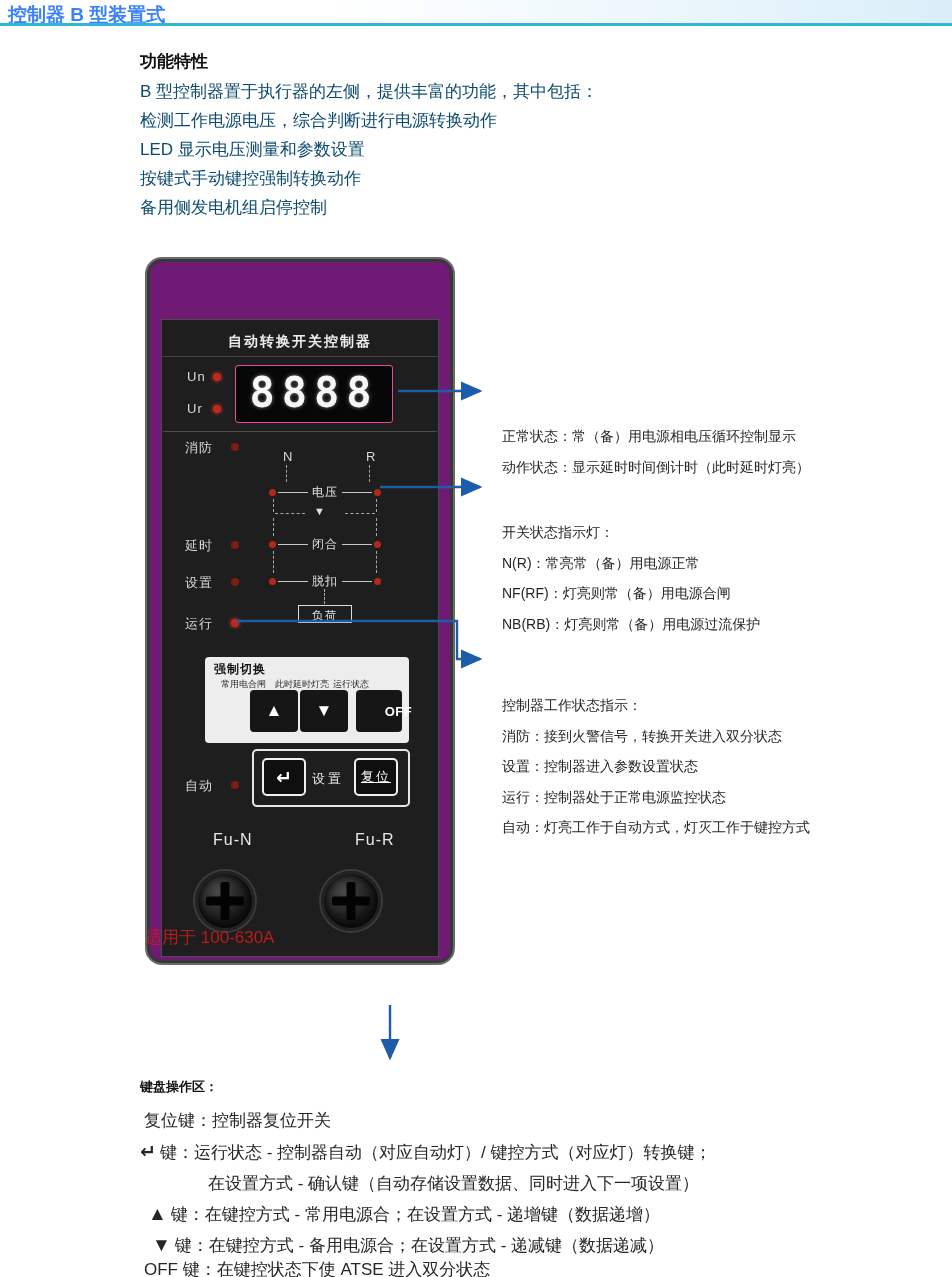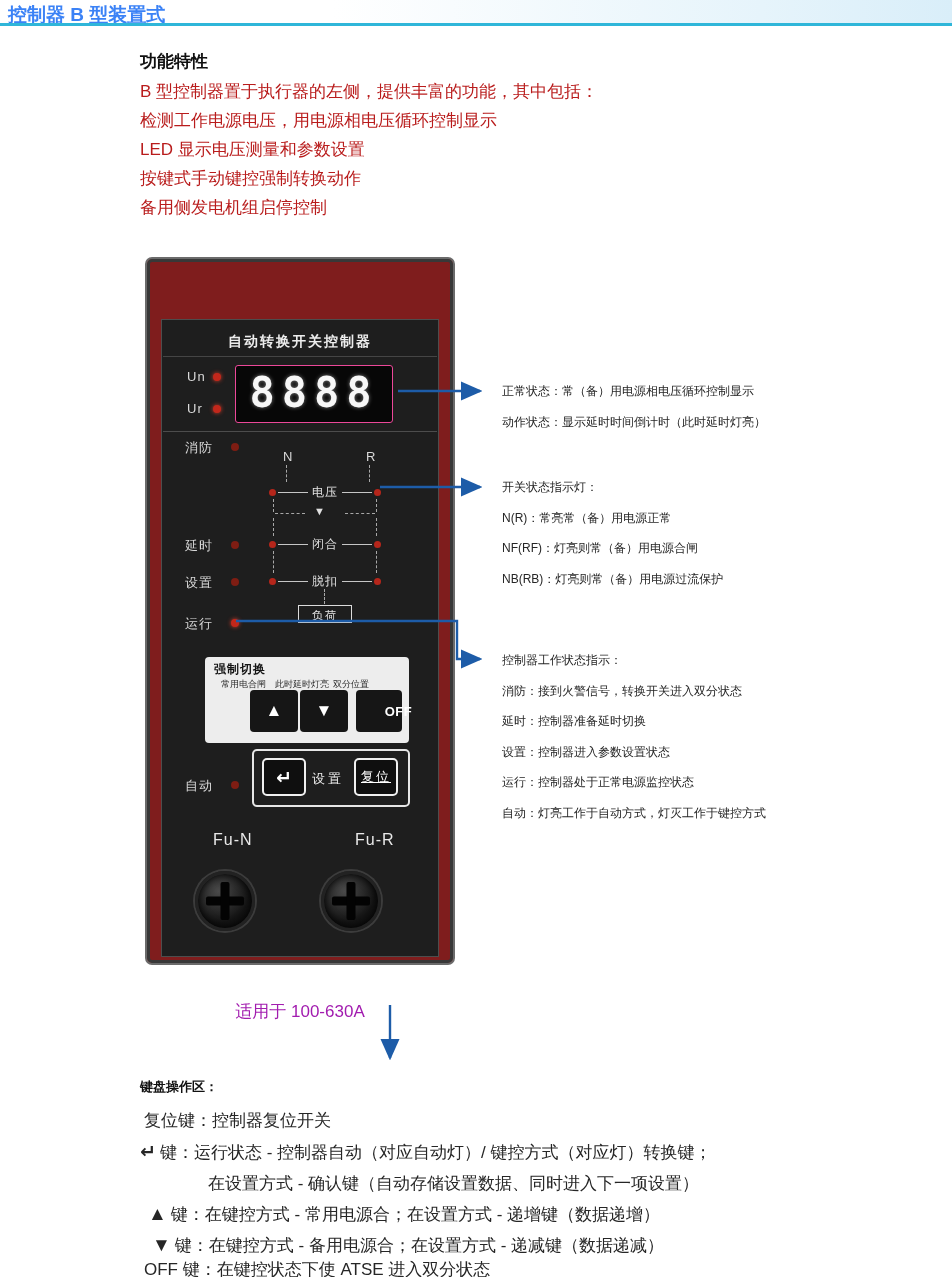--- a/index.html
+++ b/index.html
@@ -7,25 +7,25 @@
         font-family:"Liberation Sans","DejaVu Sans",sans-serif;}
 
   
   .header-bg{position:absolute;left:0;top:0;width:100%;height:23px;
              background:linear-gradient(90deg,#ffffff 35%,#e6f4fb 80%,#d9eef9);}
   .page-title{position:absolute;left:8px;top:2px;margin:0;font-size:19px;font-weight:bold;color:#3b82f6;}
   .accent-rule{position:absolute;left:0;top:23px;width:100%;height:3px;background:#2fb6d9;}
 
   
   .features-heading{position:absolute;left:140px;top:50px;font-size:17px;font-weight:bold;color:#101010;}
-  .features{position:absolute;left:140px;top:77px;font-size:17px;color:#b91c1c;line-height:29px;white-space:nowrap;}
-
-  
-  .device{position:absolute;left:145px;top:257px;width:310px;height:708px;background:#7f1d1d;
-          border:2px solid #6b6b6b;border-radius:7px;box-shadow:inset 0 0 0 3px #383838;box-sizing:border-box;}
+  .features{position:absolute;left:140px;top:77px;font-size:17px;color:#0c4a6e;line-height:29px;white-space:nowrap;}
+
+  
+  .device{position:absolute;left:145px;top:257px;width:310px;height:708px;background:#701a75;
+          border:2px solid #6b6b6b;border-radius:17px;box-shadow:inset 0 0 0 3px #383838;box-sizing:border-box;}
   .faceplate{position:absolute;left:14px;top:60px;width:278px;height:638px;background:#1e1e1e;border:1px solid #4d4d4d;box-sizing:border-box;}
   .panel-title{position:absolute;left:14px;top:74px;width:278px;text-align:center;font-size:14px;font-weight:bold;
                color:#ececec;letter-spacing:2px;white-space:nowrap;}
   .title-rule{position:absolute;left:16px;top:97px;width:274px;height:1px;background:#454545;}
   .dev-label{position:absolute;color:#d9d9d9;font-size:13px;white-space:nowrap;letter-spacing:1px;}
   .led{position:absolute;width:8px;height:8px;border-radius:50%;background:#c2271b;box-shadow:0 0 4px rgba(255,70,45,.8);}
   .led.dim{background:#7e1d13;box-shadow:none;}
   .display{position:absolute;left:88px;top:106px;width:158px;height:58px;background:#070707;
            border:1px solid #ec4899;border-radius:3px;text-align:center;box-sizing:border-box;}
   .digits{font-family:"DejaVu Sans Mono",monospace;font-size:42px;line-height:54px;color:#f7f7f7;
@@ -57,48 +57,48 @@
   .key-label{position:absolute;left:58px;top:19px;font-size:13px;color:#ececec;letter-spacing:3px;}
 
   .fu-label{position:absolute;color:#e8e8e8;font-size:16px;letter-spacing:1px;}
   .fuse{position:absolute;width:60px;height:60px;border-radius:50%;box-sizing:border-box;
         background:radial-gradient(circle at 38% 32%,#4a4a4a,#141414 62%,#0a0a0a);
         border:3px solid #222;box-shadow:0 0 0 2px #3c3c3c, inset 0 0 8px #000;}
   .slot-h,.slot-v{position:absolute;left:50%;top:50%;background:#030303;border-radius:2px;transform:translate(-50%,-50%);}
   .slot-h{width:38px;height:9px;}
   .slot-v{width:9px;height:38px;}
 
-  .caption{position:absolute;left:145px;top:1000px;width:310px;text-align:center;font-size:17px;color:#a21caf;}
+  .caption{position:absolute;left:145px;top:926px;width:310px;font-size:17px;color:#b91c1c;}
 
   
   .overlay{position:absolute;left:0;top:0;pointer-events:none;}
 
   
-  .ann{position:absolute;font-size:12px;color:#262626;white-space:nowrap;}
+  .ann{position:absolute;font-size:14px;color:#262626;white-space:nowrap;margin-top:45px;}
   .ann>div{line-height:30.6px;}
   .indent{padding-left:63px;}
 
   
   .kb-heading{position:absolute;left:140px;top:1078px;font-size:13px;font-weight:bold;color:#111;}
   .kb-line{position:absolute;font-size:17px;color:#262626;white-space:nowrap;}
   .kb-glyph{font-weight:bold;margin-right:4px;font-size:19px;}
 </style>
 </head>
 <body>
 
 <div class="page">
 
   <div class="header-bg"></div>
   <h1 class="page-title">控制器 B 型装置式</h1>
   <div class="accent-rule"></div>
 
   <div class="features-heading">功能特性</div>
   <div class="features">
     <div>B 型控制器置于执行器的左侧，提供丰富的功能，其中包括：</div>
-    <div>检测工作电源电压，用电源相电压循环控制显示</div>
+    <div>检测工作电源电压，综合判断进行电源转换动作</div>
     <div>LED 显示电压测量和参数设置</div>
     <div>按键式手动键控强制转换动作</div>
     <div>备用侧发电机组启停控制</div>
   </div>
 
   <div class="device">
     <div class="faceplate"></div>
     <div class="panel-title">自动转换开关控制器</div>
     <div class="title-rule"></div>
 
@@ -163,21 +163,21 @@
     <span class="vdash" style="left:177px;top:330px;height:15px"></span>
     <div class="load-box">负荷</div>
 
     <div class="dev-label" style="left:38px;top:356px">运行</div>
     <span class="led" style="left:84px;top:360px"></span>
 
     <div class="force-panel">
       <div class="fp-title">强制切换</div>
       <span class="fp-col" style="left:16px">常用电合闸</span>
       <span class="fp-col" style="left:70px">此时延时灯亮</span>
-      <span class="fp-col" style="left:128px">双分位置</span>
+      <span class="fp-col" style="left:128px">运行状态</span>
       <div class="fp-btn" style="left:45px">
         <span class="fp-glyph">▲</span>
       </div>
       <div class="fp-btn" style="left:95px">
         <span class="fp-glyph">▼</span>
       </div>
       <div class="fp-btn" style="left:151px;width:46px">
         <span class="off-txt">OFF</span>
       </div>
     </div>
@@ -230,21 +230,20 @@
   <div class="ann" style="left:502px;top:472px">
     <div>开关状态指示灯：</div>
     <div>N(R)：常亮常（备）用电源正常</div>
     <div>NF(RF)：灯亮则常（备）用电源合闸</div>
     <div>NB(RB)：灯亮则常（备）用电源过流保护</div>
   </div>
 
   <div class="ann" style="left:502px;top:645px">
     <div>控制器工作状态指示：</div>
     <div>消防：接到火警信号，转换开关进入双分状态</div>
-    <div>延时：控制器准备延时切换</div>
     <div>设置：控制器进入参数设置状态</div>
     <div>运行：控制器处于正常电源监控状态</div>
     <div>自动：灯亮工作于自动方式，灯灭工作于键控方式</div>
   </div>
 
   <div class="kb-heading">键盘操作区：</div>
 
   <div class="kb-line" style="left:140px;top:1109px">
     <span class="kb-glyph"></span><span>复位键：控制器复位开关</span>
   </div>

